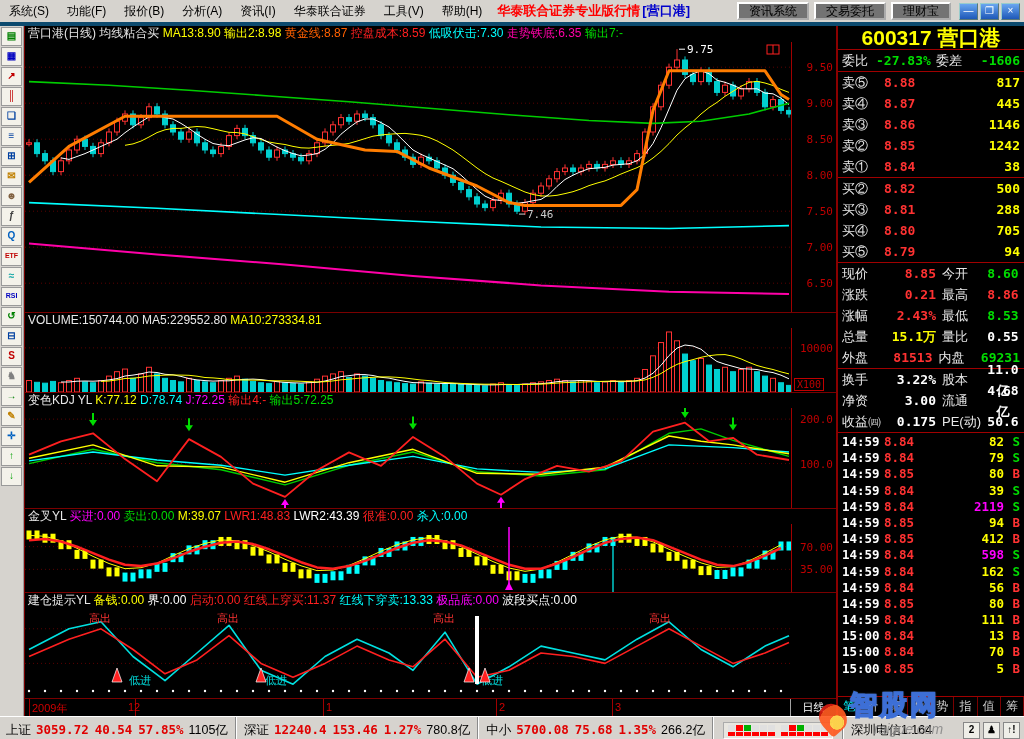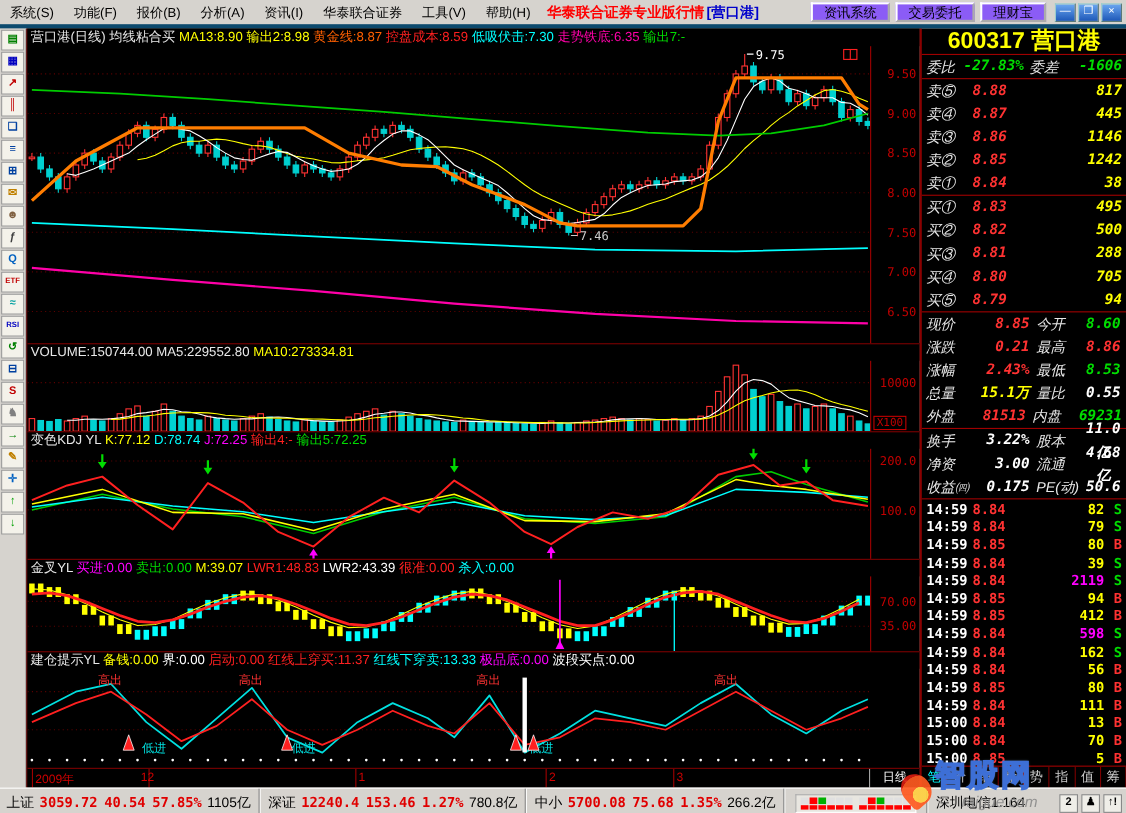--- a/index.html
+++ b/index.html
@@ -3,21 +3,21 @@
 <meta charset="utf-8">
 <style>
   html,body{margin:0;padding:0;background:#555;}
   .app{position:relative;width:1024px;height:739px;background:#d6d3ce;font-family:"Liberation Sans",sans-serif;overflow:hidden;}
   
   .menubar{height:22px;display:flex;align-items:center;background:#d6d3ce;border-bottom:4px solid #0c4a6e;font-size:12px;white-space:nowrap;}
   .menu-item{padding:0 9px;color:#000;}
   .apptitle{color:#f00;font-weight:bold;margin-left:6px;font-size:13px;}
   .appsymbol{color:#0000cc;font-weight:bold;font-size:13px;margin-left:2px;}
   .mbspacer{flex:1;}
-  .tbtn{border:2px outset #fff;background:#8b5cf6;padding:0 10px;margin-left:5px;font-size:12px;height:17px;line-height:16px;}
+  .tbtn{border:2px outset #fff;background:#737373;padding:0 10px;margin-left:5px;font-size:12px;height:17px;line-height:16px;}
   .winbtns{display:flex;gap:2px;margin:0 4px 0 8px;}
   .winbtn{width:17px;height:15px;background:linear-gradient(#6aa6f0,#1e58b8);color:#fff;font-size:10px;line-height:14px;text-align:center;border:1px outset #9cc;}
   
   .main{display:flex;height:690px;}
   .toolbar{width:24px;background:#d6d3ce;border-right:1px solid #9a9a9a;display:flex;flex-direction:column;align-items:center;padding-top:1px;gap:1px;}
   .ticon{width:19px;height:17px;background:#f4f2ea;border:1px solid #9a9a9a;font-size:10px;line-height:16px;text-align:center;font-weight:bold;overflow:hidden;}
   .chartcol{width:812px;background:#000;display:flex;flex-direction:column;border-left:1px solid #7a0000;box-sizing:border-box;}
   .hdr{height:16px;box-sizing:border-box;font-size:12px;line-height:15px;white-space:nowrap;overflow:hidden;padding-left:3px;background:#000;}
   .hdr.bt{border-top:1px solid #7a0000;}
   .panerow{display:flex;}
@@ -26,21 +26,21 @@
   .axis .al{position:absolute;right:3px;}
   .x100{position:absolute;left:2px;bottom:1px;border:1px solid #c00000;padding:0 2px;font-size:10px;}
   .timeline{height:18px;box-sizing:border-box;border-top:1px solid #7a0000;display:flex;background:#000;}
   .tl-plot{width:766px;position:relative;color:#d00000;font-size:11px;}
   .tl-mark{position:absolute;top:0;bottom:0;width:1px;background:#a00000;}
   .tl-lbl{position:absolute;top:2px;}
   .tl-axis{width:46px;border-left:1px solid #a3a3a3;color:#fff;text-align:center;font-size:11px;line-height:16px;box-sizing:border-box;}
   
   .quote{width:188px;background:#000;border-left:2px solid #8b0000;display:flex;flex-direction:column;font-size:13px;box-sizing:border-box;}
   .qtitle{height:23px;line-height:23px;text-align:center;color:#ffff00;font-weight:bold;font-size:21px;border-bottom:1px solid #a00000;}
-  .qrow{display:flex;height:21px;line-height:21px;padding:0 4px;align-items:center;font-style:italic;}
+  .qrow{display:flex;height:21px;line-height:21px;padding:0 4px;align-items:center;}
   .ql{color:#e8e8e8;}
   .mono{font-family:"DejaVu Sans Mono",monospace;font-weight:bold;}
   .qsep{border-top:1px solid #a00000;height:0;}
   .wb .ql{width:34px;}
   .wb .wv{width:60px;color:#00dd00;}
   .ord .ql{width:42px;}
   .ord .pr{width:52px;color:#ff3232;}
   .ord .vv{flex:1;text-align:right;color:#ffff00;}
   .inf .ql{width:46px;}
   .inf .v1{width:48px;text-align:right;margin-right:6px;}
@@ -715,25 +715,20 @@
           </div>
           <div class="qrow ord">
             <span class="ql">卖①</span>
             <span class="pr mono">8.84</span>
             <span class="vv mono">38</span>
           </div>
         </div>
       <div class="qsep"></div>
       <div id="bids">
           <div class="qrow ord">
-            <span class="ql">买①</span>
-            <span class="pr mono">8.83</span>
-            <span class="vv mono">495</span>
-          </div>
-          <div class="qrow ord">
             <span class="ql">买②</span>
             <span class="pr mono">8.82</span>
             <span class="vv mono">500</span>
           </div>
           <div class="qrow ord">
             <span class="ql">买③</span>
             <span class="pr mono">8.81</span>
             <span class="vv mono">288</span>
           </div>
           <div class="qrow ord">

